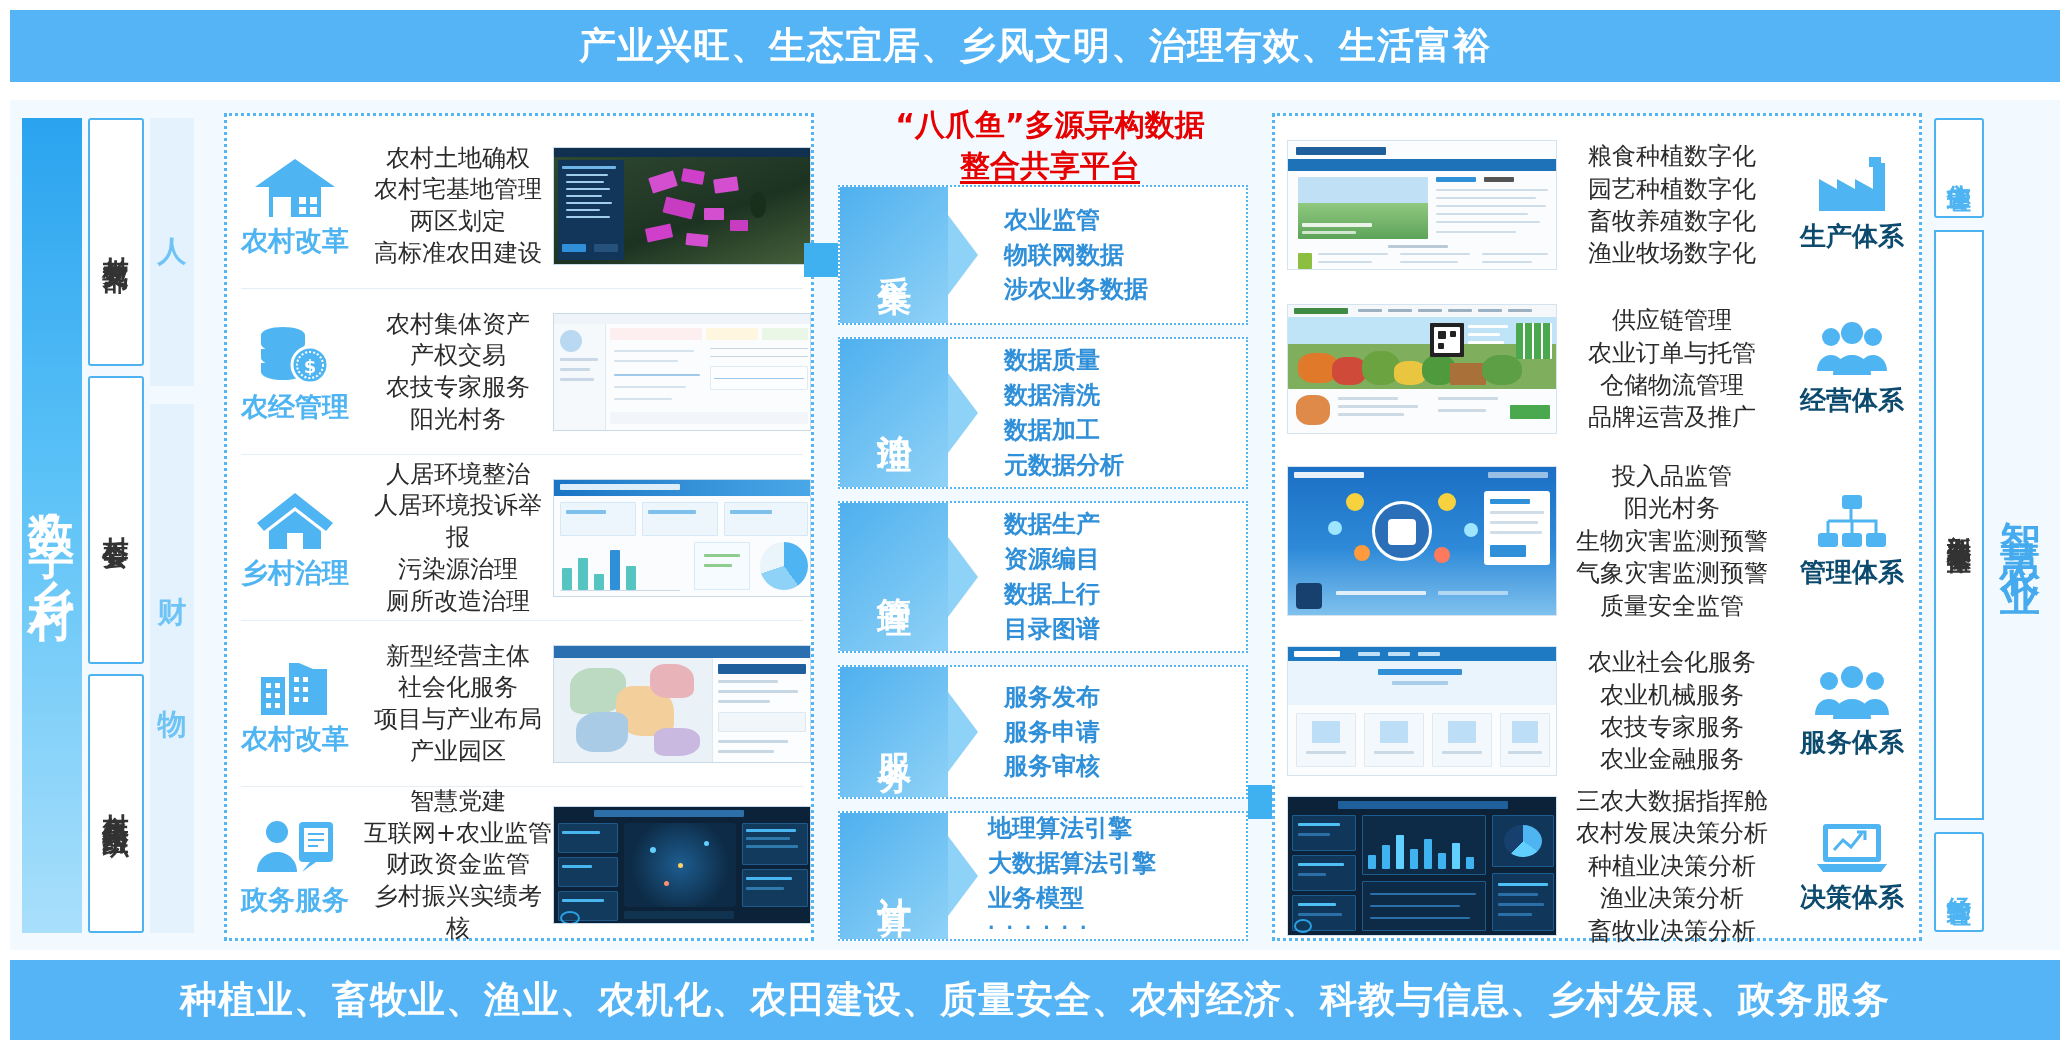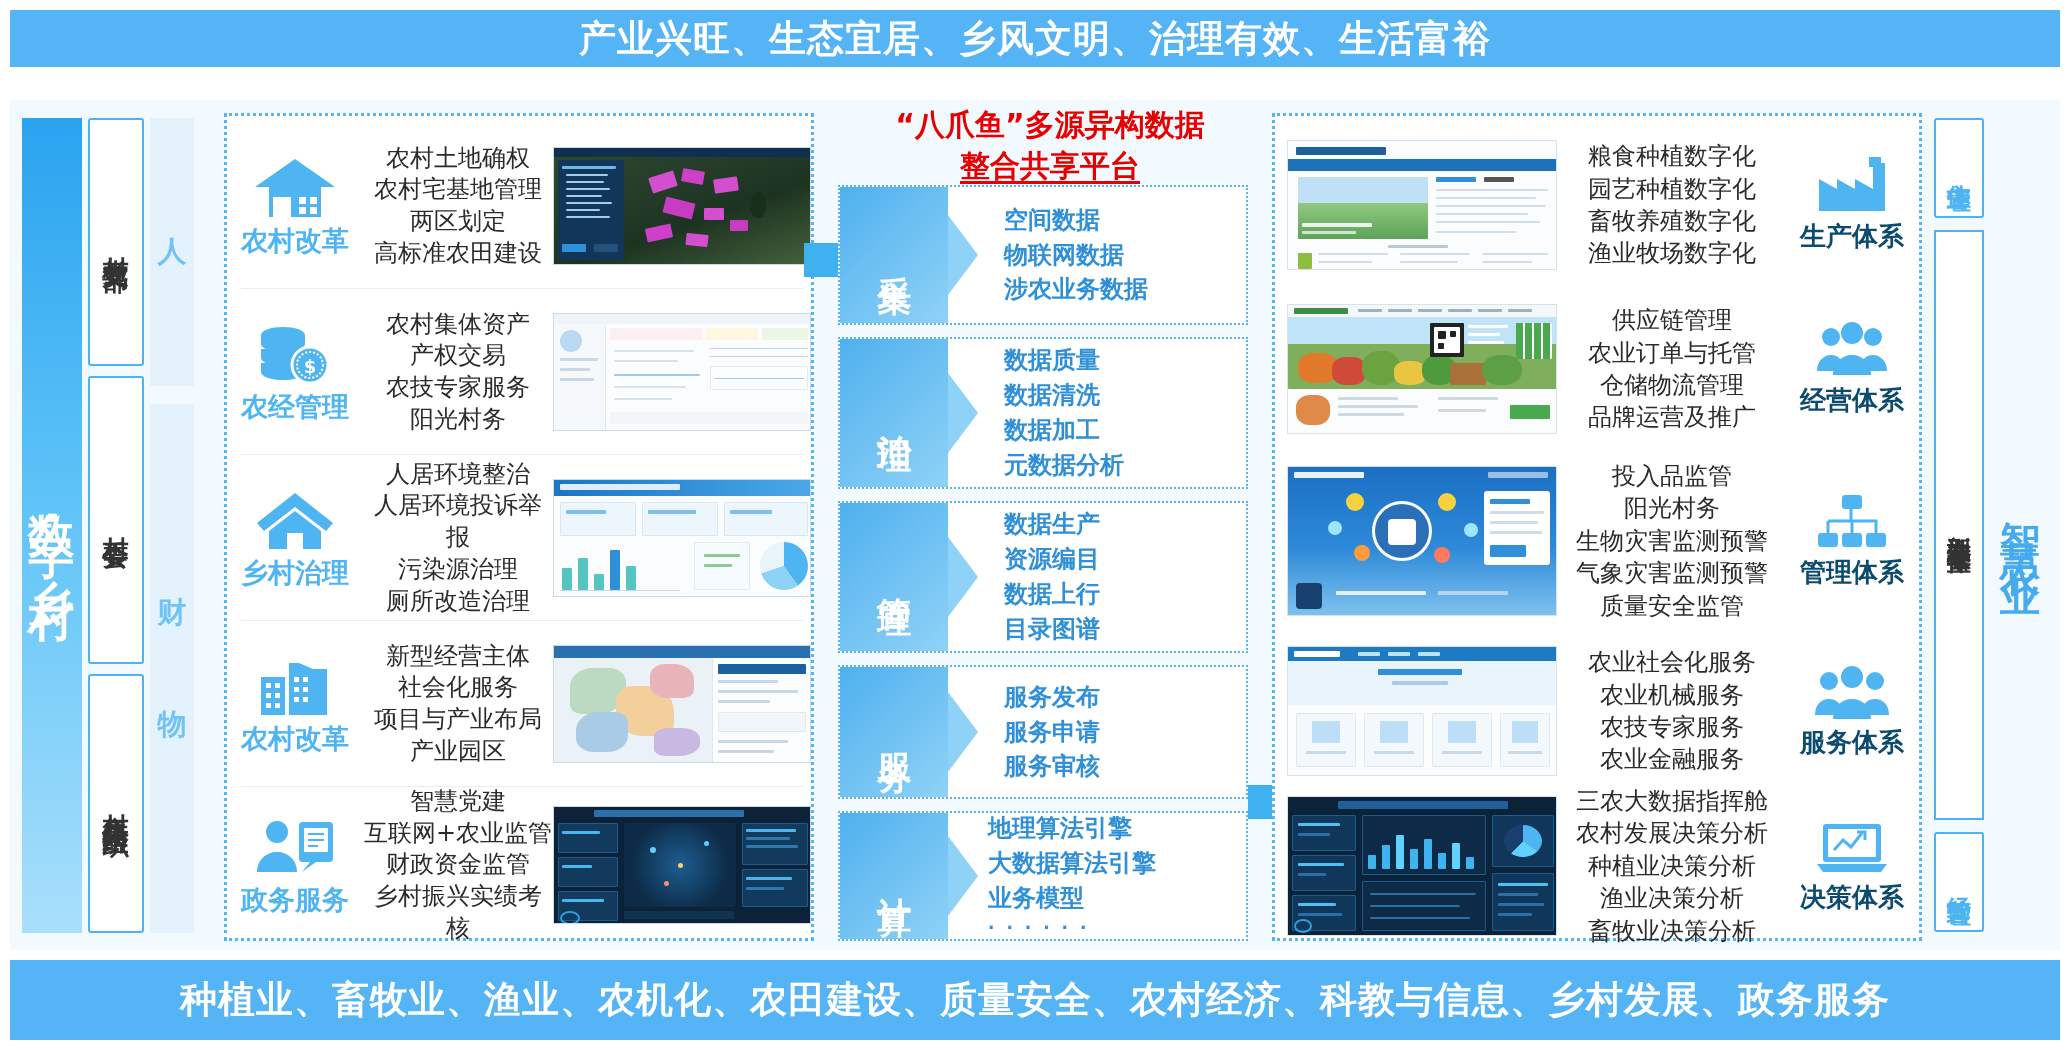--- a/index.html
+++ b/index.html
@@ -1,21 +1,21 @@
 <!DOCTYPE html>
 <html><head>
 <meta charset="utf-8">
 <style>
   * { box-sizing: border-box; margin:0; padding:0; }
   html,body{ width:2070px; height:1050px; background:#ffffff; font-family:"DejaVu Sans","Liberation Sans",sans-serif; }
   #stage{ position:relative; width:2070px; height:1050px; background:#ffffff; overflow:hidden; }
 
   
   .banner{
-    position:absolute; left:10px; width:2050px; height:57px;
+    position:absolute; left:10px; width:2050px; height:72px;
     background:#55b4f5; color:#ffffff;
     display:flex; align-items:center; justify-content:center;
     font-size:37px; font-weight:bold; letter-spacing:1px;
   }
   .banner.top{ top:10px; }
   .banner.bottom{ top:960px; height:80px; font-size:37px; }
 
   
   .frame{
     position:absolute; left:10px; top:100px; width:2050px; height:850px;
@@ -443,21 +443,21 @@
 
   <div class="panelC">
     <div class="plug" style="left:-34px;top:58px;"></div>
     <div class="plug" style="left:410px;top:600px;"></div>
 
     <div class="stageBox" style="top:0;height:140px;">
       <div class="sname">
           <i>采集</i>
         </div>
       <div class="slist">
-        <div>空间数据</div>
+        <div>农业监管</div>
         <div>物联网数据</div>
         <div>涉农业务数据</div>
       </div>
     </div>
 
     <div class="stageBox" style="top:152px;height:152px;">
       <div class="sname">
           <i>治理</i>
         </div>
       <div class="slist">

